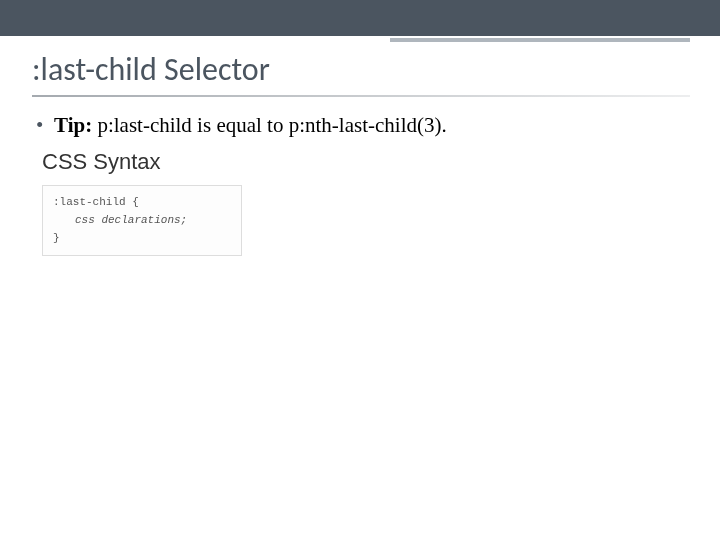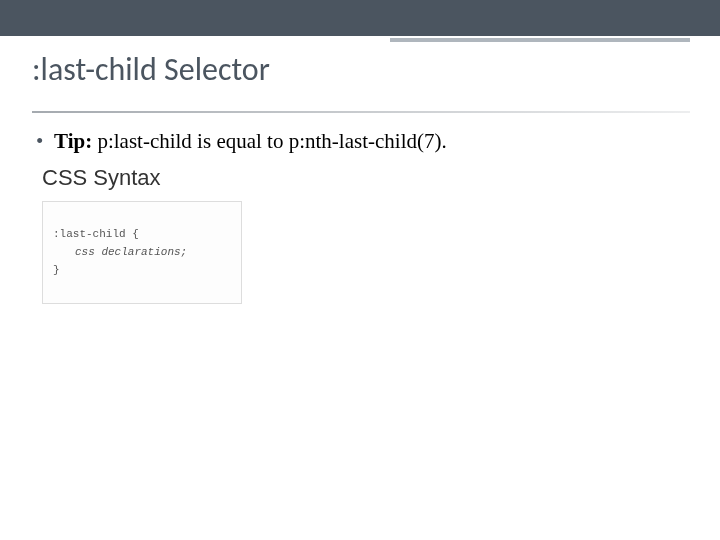--- a/index.html
+++ b/index.html
@@ -23,21 +23,21 @@
     bottom: -6px;
     width: 300px;
     height: 4px;
     background: #7a8591;
     opacity: 0.6;
   }
   .slide-title {
     font-family: "Segoe UI", Calibri, Arial, sans-serif;
     font-size: 32px;
     color: #4b5560;
-    padding: 14px 0 22px 32px;
+    padding: 14px 0 6px 32px;
     font-weight: 400;
   }
   .title-underline {
     margin-left: 32px;
     margin-right: 30px;
     height: 2px;
     background: linear-gradient(to right, rgba(75,85,96,0.5), rgba(75,85,96,0.1));
   }
   .content {
     padding: 14px 32px 0 36px;
@@ -70,41 +70,41 @@
     font-family: "Segoe UI", Arial, sans-serif;
     font-size: 22px;
     color: #333;
     font-weight: 400;
     margin-bottom: 10px;
   }
   .code-box {
     width: 200px;
     border: 1px solid #ddd;
     background: #fdfdfd;
-    padding: 24px 10px;
+    padding: 8px 10px;
     font-family: Consolas, "Courier New", monospace;
     font-size: 11px;
     color: #555;
     line-height: 1.6;
     white-space: pre;
   }
   .code-decl { font-style: italic; padding-left: 22px; display: inline-block; }
 </style>
 </head>
 <body>
 
 <div class="topbar"></div>
 
 <h1 class="slide-title">:last-child Selector</h1>
 <div class="title-underline"></div>
 
 <div class="content">
   <ul class="bullets">
     <li>
-      <span class="tip-label">Tip:</span><span> p:last-child is equal to p:nth-last-child(7).</span>
+      <span class="tip-label">Tip:</span><span> p:last-child is equal to p:nth-last-child(3).</span>
     </li>
   </ul>
 
   <div class="syntax-section">
     <div class="syntax-heading">CSS Syntax</div>
     <div class="code-box"><span>:last-child {</span>
 <span class="code-decl">css declarations;</span>
 <span>}</span></div>
   </div>
 </div>

